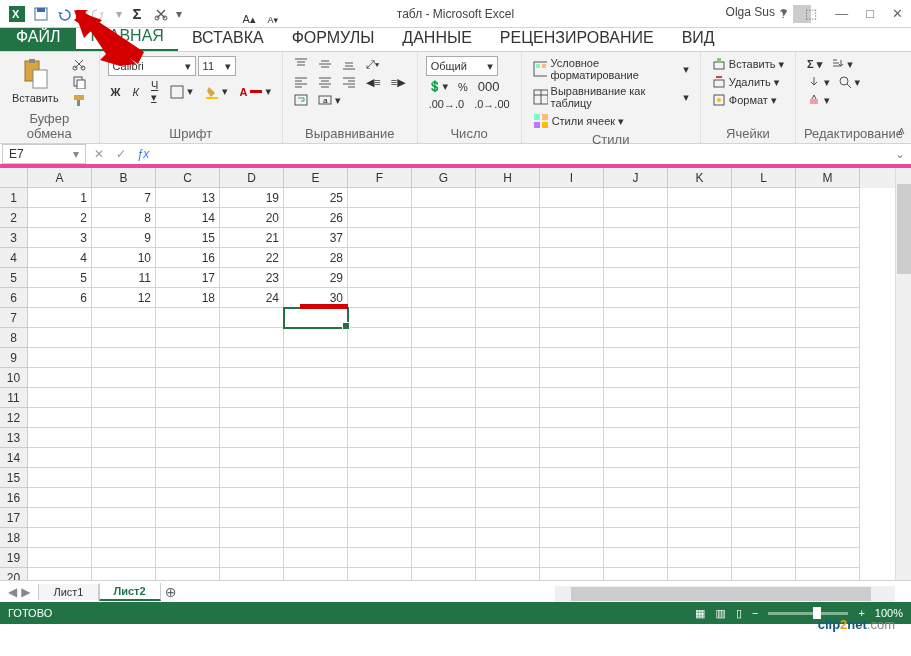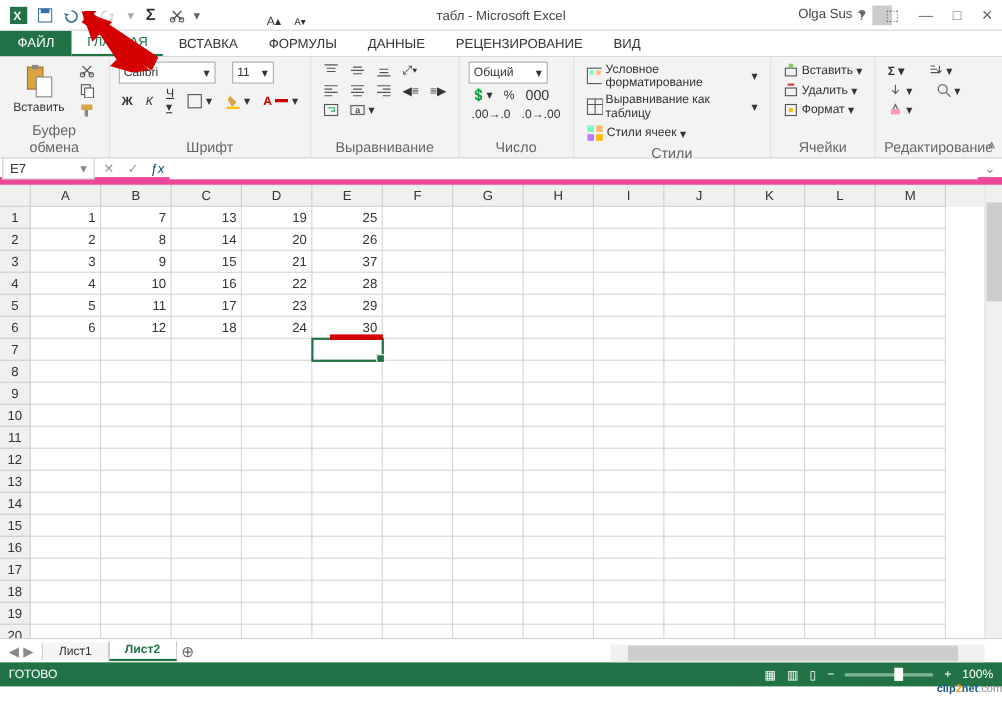--- a/index.html
+++ b/index.html
@@ -10,44 +10,44 @@
 .qat { display: flex; align-items: center; gap: 2px; padding-left: 6px; }
 .qat .ico { width: 22px; height: 22px; display: flex; align-items: center; justify-content: center; cursor: pointer; }
 .title-text { position: absolute; left: 50%; transform: translateX(-50%); font-size: 12px; color: #444; }
 .win-controls { position: absolute; right: 4px; display: flex; gap: 10px; align-items: center; font-size: 13px; color: #666; }
 .win-controls span { cursor: pointer; padding: 0 4px; }
 .user-area { position: absolute; right: 100px; display: flex; gap: 6px; font-size: 12px; color: #444; }
 .user-avatar { width: 18px; height: 18px; background: #ccc; }
 
 
 .tabs { height: 24px; background: #fff; display: flex; align-items: flex-end; border-bottom: 1px solid #d4d4d4; }
-.tab { padding: 4px 14px; font-size: 12px; text-transform: uppercase; color: #333; cursor: pointer; }
+.tab { padding: 4px 14px; font-size: 16px; text-transform: uppercase; color: #333; cursor: pointer; }
 .tab.file { background: #217346; color: #fff; padding: 5px 16px; }
 .tab.active { color: #217346; border-bottom: 2px solid #217346; }
 
 
 .ribbon { height: 92px; background: #f3f3f3; border-bottom: 1px solid #d4d4d4; display: flex; position: relative; }
 .ribbon-group { border-right: 1px solid #e1e1e1; padding: 4px 8px 2px 8px; display: flex; flex-direction: column; justify-content: space-between; }
 .ribbon-group-label { text-align: center; font-size: 13px; color: #666; padding-top: 2px; }
 .rg-body { display: flex; gap: 6px; flex: 1; align-items: flex-start; }
 .rg-col { display: flex; flex-direction: column; gap: 2px; }
-.rg-row { display: flex; gap: 15px; align-items: center; }
+.rg-row { display: flex; gap: 2px; align-items: center; }
 .rib-btn { padding: 1px 3px; cursor: pointer; display: flex; align-items: center; gap: 3px; font-size: 11px; }
 .big-btn { display: flex; flex-direction: column; align-items: center; gap: 2px; cursor: pointer; padding: 2px 4px; }
 .big-btn .big-ico { width: 32px; height: 32px; }
 .num-format { width: 72px; height: 20px; border: 1px solid #aaa; background: #fff; font-size: 11px; padding: 0 4px; display: flex; align-items: center; justify-content: space-between; }
 .font-sel { width: 88px; height: 20px; border: 1px solid #aaa; background: #fff; font-size: 11px; padding: 0 4px; display: flex; align-items: center; justify-content: space-between; }
 .font-size { width: 38px; height: 20px; border: 1px solid #aaa; background: #fff; font-size: 11px; padding: 0 4px; display: flex; align-items: center; justify-content: space-between; }
 .collapse-ribbon { position: absolute; right: 6px; bottom: 4px; cursor: pointer; color: #666; }
 
 
-.formula-row { height: 24px; border-bottom: 7px solid #ec4899; display: flex; align-items: center; }
+.formula-row { height: 24px; border-bottom: 4px solid #ec4899; display: flex; align-items: center; }
 .name-box { width: 84px; height: 20px; border: 1px solid #ccc; margin: 0 2px; padding: 0 6px; font-size: 12px; display: flex; align-items: center; justify-content: space-between; background: #fff; }
 .fb-btn { width: 22px; height: 20px; display: flex; align-items: center; justify-content: center; color: #999; cursor: pointer; }
-.fx { font-style: italic; font-size: 12px; color: #0c4a6e; }
+.fx { font-style: italic; font-size: 12px; color: #3b82f6; }
 .formula-input { flex: 1; height: 20px; border: none; padding: 0 6px; font-size: 12px; }
 
 
 .grid-wrap { position: relative; height: 412px; overflow: hidden; display: flex; }
 .corner { width: 28px; height: 20px; background: #f0f0f0; border-right: 1px solid #ccc; border-bottom: 1px solid #ccc; position: absolute; left: 0; top: 0; z-index: 3; }
 .col-headers { position: absolute; left: 28px; top: 0; right: 16px; height: 20px; display: flex; z-index: 2; background: #f0f0f0; }
 .col-h { width: 64px; border-right: 1px solid #ccc; border-bottom: 1px solid #ccc; text-align: center; font-size: 12px; line-height: 20px; color: #333; }
 .row-headers { position: absolute; left: 0; top: 20px; width: 28px; bottom: 0; z-index: 2; background: #f0f0f0; }
 .row-h { height: 20px; border-right: 1px solid #ccc; border-bottom: 1px solid #ccc; text-align: center; font-size: 12px; line-height: 20px; }
 .cells { position: absolute; left: 28px; top: 20px; right: 16px; bottom: 0; }
@@ -72,21 +72,21 @@
 
 .status-bar { height: 22px; background: #217346; color: #fff; display: flex; align-items: center; padding: 0 8px; font-size: 11px; justify-content: space-between; }
 .view-controls { display: flex; align-items: center; gap: 10px; }
 .zoom-slider { width: 80px; height: 3px; background: #7fb494; position: relative; }
 .zoom-thumb { width: 8px; height: 12px; background: #fff; position: absolute; left: 45px; top: -5px; }
 
 
 .big-arrow { position: absolute; left: 74px; top: 10px; z-index: 50; pointer-events: none; }
 
 
-.watermark { position: absolute; right: 0; bottom: 24px; font-size: 10px; font-weight: bold; z-index: 60; }
+.watermark { position: absolute; right: 16px; bottom: 24px; font-size: 13px; font-weight: bold; z-index: 60; }
 .watermark .c2 { color: #f39c12; }
 .watermark .rest { color: #17597d; }
 
 svg { display: block; }
 </style>
 </head>
 <body>
 
 <div class="title-bar">
   <div class="qat">

